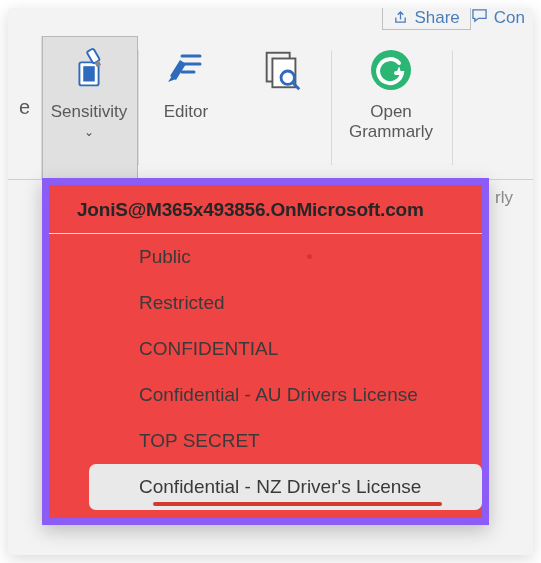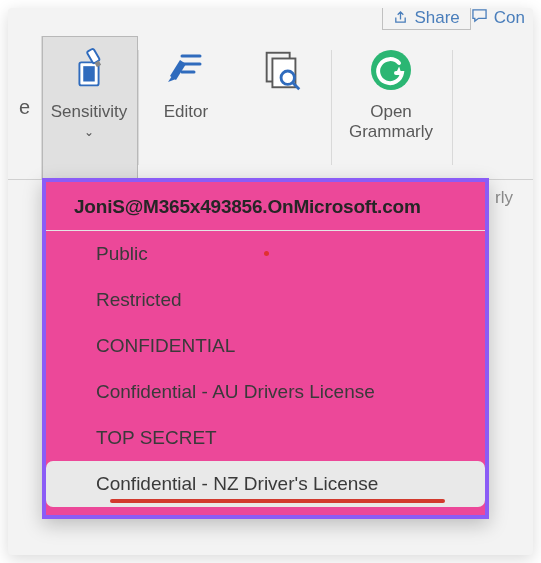--- a/index.html
+++ b/index.html
@@ -103,39 +103,40 @@
     width: 1px;
     background: #d9d9d9;
     margin: 14px 0;
   }
   
   .dropdown {
     position: absolute;
     left: 34px;
     top: 170px;
     right: 44px;
-    background: #ec4899;
-    border: 4px solid #8b5cf6;
+    background: #ef4444;
+    border: 7px solid #8b5cf6;
     box-shadow: 0 6px 18px rgba(0,0,0,0.22);
     padding-bottom: 8px;
   }
   .dropdown .account {
     padding: 14px 28px 12px 28px;
     font-weight: 700;
     font-size: 19px;
     color: #262626;
     border-bottom: 1px solid #e4e4e4;
     letter-spacing: -0.2px;
   }
   .ditem {
     padding: 12px 20px 12px 50px;
     font-size: 19px;
     color: #3a3a3a;
     position: relative;
     cursor: default;
+    margin-left: 40px;
   }
   .ditem .dot {
     position: absolute;
     left: 218px;
     top: 20px;
     width: 5px;
     height: 5px;
     background: #e03131;
     border-radius: 50%;
   }

